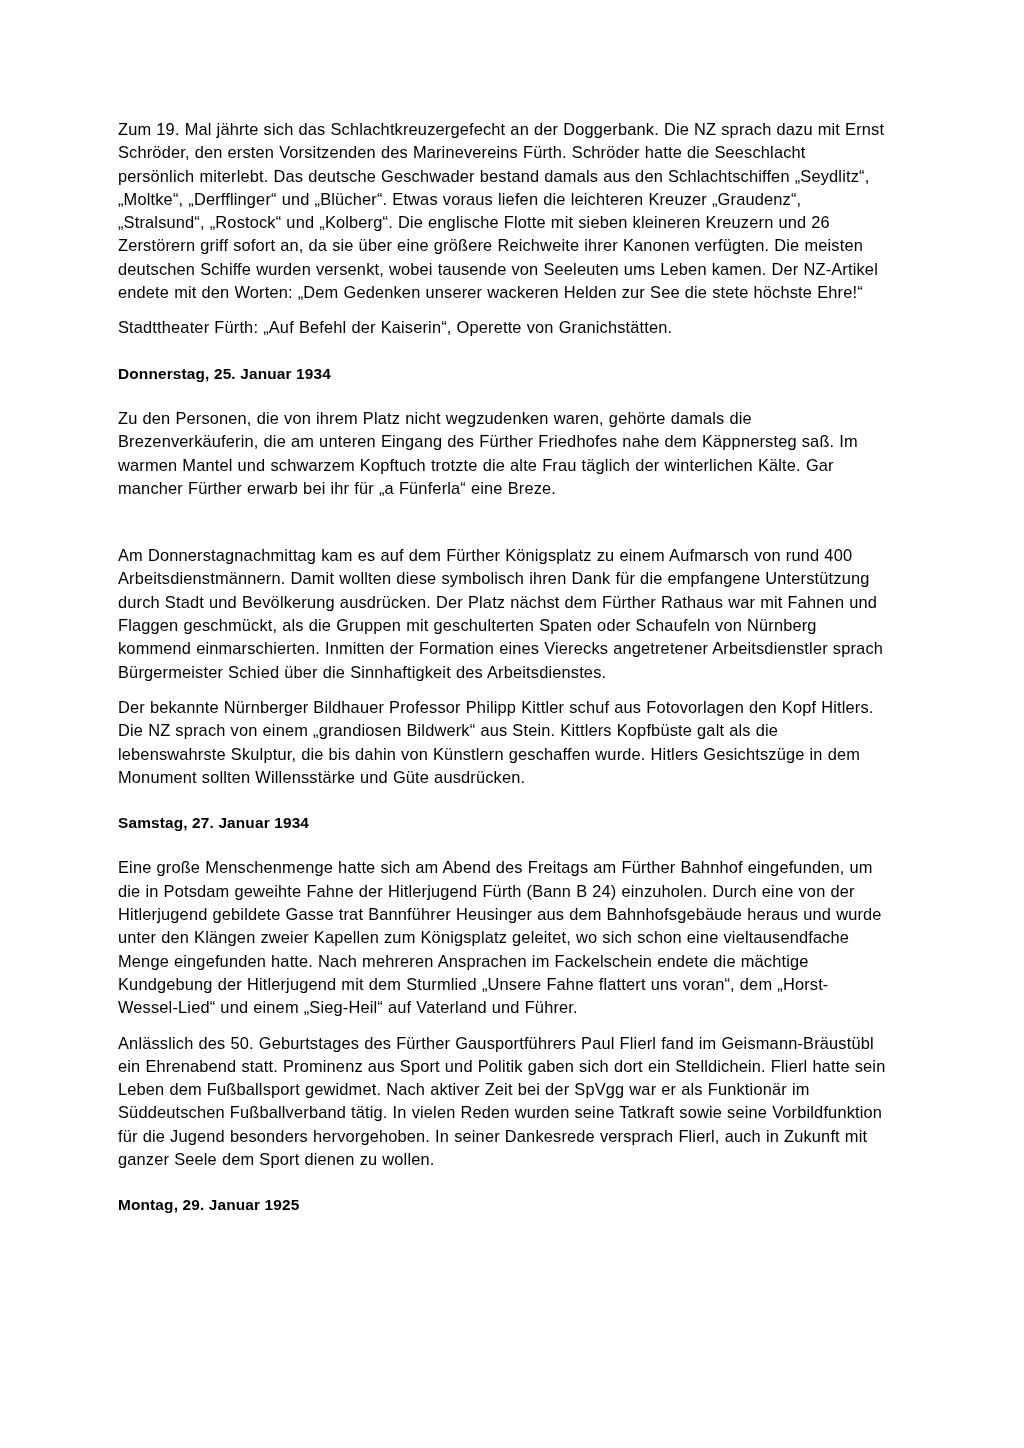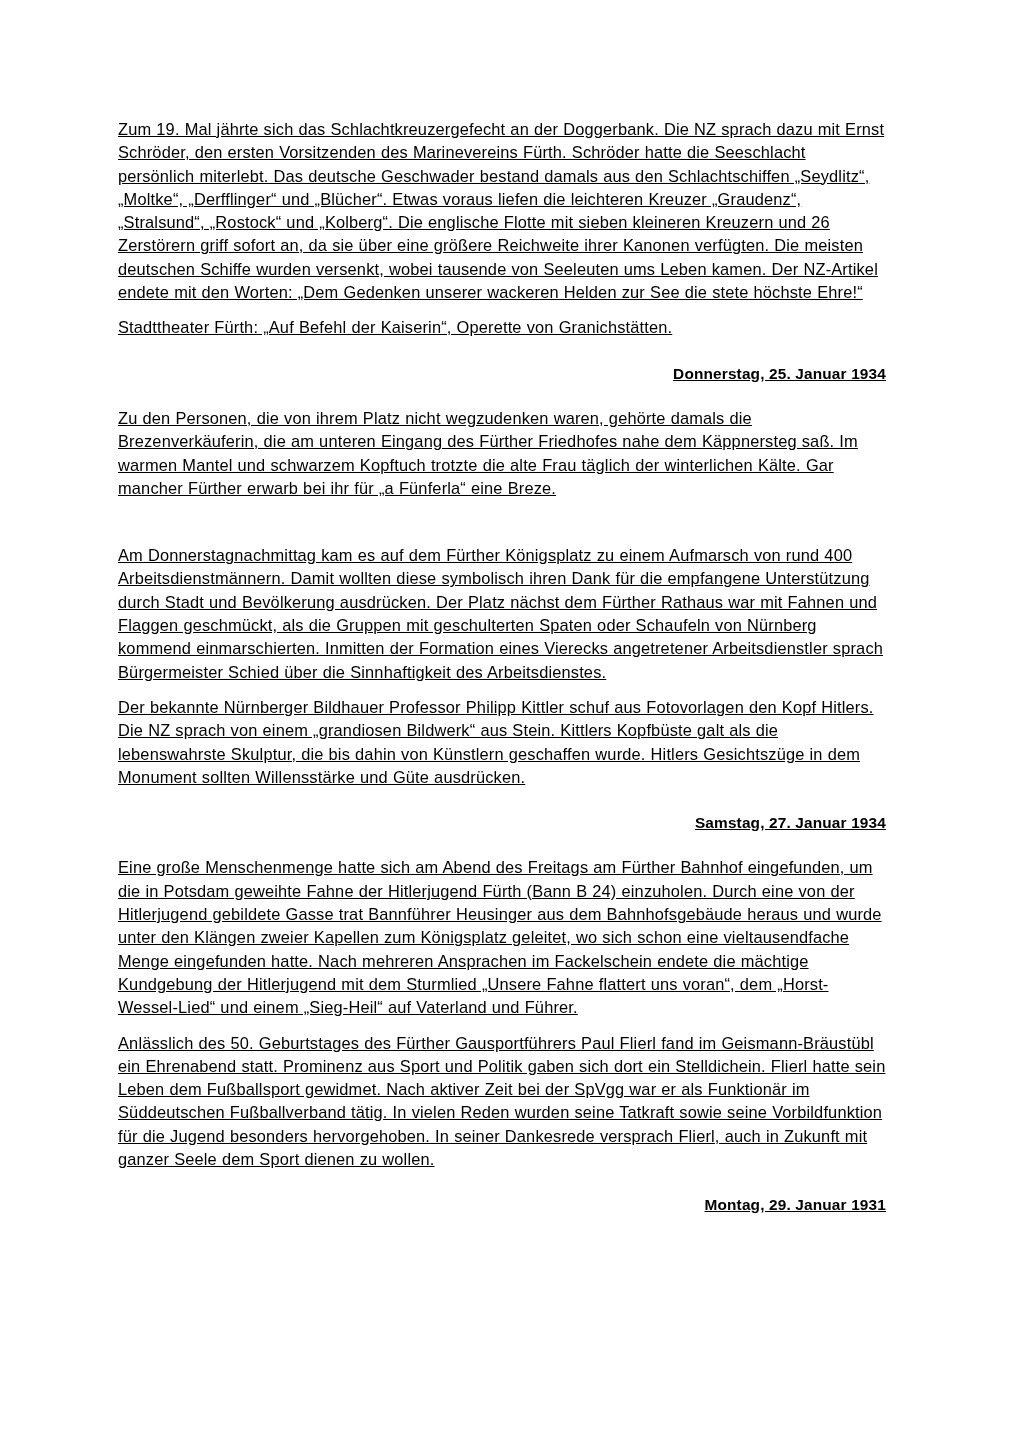--- a/index.html
+++ b/index.html
@@ -16,37 +16,35 @@
   .page {
     position: relative;
     width: 1024px;
     height: 1448px;
     box-sizing: border-box;
     padding: 118px 140px 0 118px;
     background: #ffffff;
   }
   .doc-body {
     width: 768px;
-    text-decoration: underline;
   }
   p.para {
     margin: 0;
     font-size: 16.4px;
     line-height: 23.3px;
     text-align: left;
     letter-spacing: 0.01em;
     word-spacing: 0.02em;
   }
   h2.heading {
     margin: 0;
     font-size: 15.4px;
     font-weight: bold;
     line-height: 23.3px;
     letter-spacing: 0.01em;
-    text-align: right;
   }
   .gap-before-heading {
     height: 22px;
   }
   .gap-after-heading {
     height: 22px;
   }
   .block + .block {
     margin-top: 12px;
   }
@@ -92,16 +90,16 @@
 
     <div class="block">
       <p class="para">Eine große Menschenmenge hatte sich am Abend des Freitags am Fürther Bahnhof eingefunden, um die in Potsdam geweihte Fahne der Hitlerjugend Fürth (Bann B 24) einzuholen. Durch eine von der Hitlerjugend gebildete Gasse trat Bannführer Heusinger aus dem Bahnhofsgebäude heraus und wurde unter den Klängen zweier Kapellen zum Königsplatz geleitet, wo sich schon eine vieltausendfache Menge eingefunden hatte. Nach mehreren Ansprachen im Fackelschein endete die mächtige Kundgebung der Hitlerjugend mit dem Sturmlied „Unsere Fahne flattert uns voran“, dem „Horst-Wessel-Lied“ und einem „Sieg-Heil“ auf Vaterland und Führer.</p>
     </div>
 
     <div class="block">
       <p class="para">Anlässlich des 50. Geburtstages des Fürther Gausportführers Paul Flierl fand im Geismann-Bräustübl ein Ehrenabend statt. Prominenz aus Sport und Politik gaben sich dort ein Stelldichein. Flierl hatte sein Leben dem Fußballsport gewidmet. Nach aktiver Zeit bei der SpVgg war er als Funktionär im Süddeutschen Fußballverband tätig. In vielen Reden wurden seine Tatkraft sowie seine Vorbildfunktion für die Jugend besonders hervorgehoben. In seiner Dankesrede versprach Flierl, auch in Zukunft mit ganzer Seele dem Sport dienen zu wollen.</p>
     </div>
 
     <div class="gap-before-heading"></div>
-    <h2 class="heading">Montag, 29. Januar 1931</h2>
+    <h2 class="heading">Montag, 29. Januar 1925</h2>
 
   </div>
 </div>
 
 </body></html>

